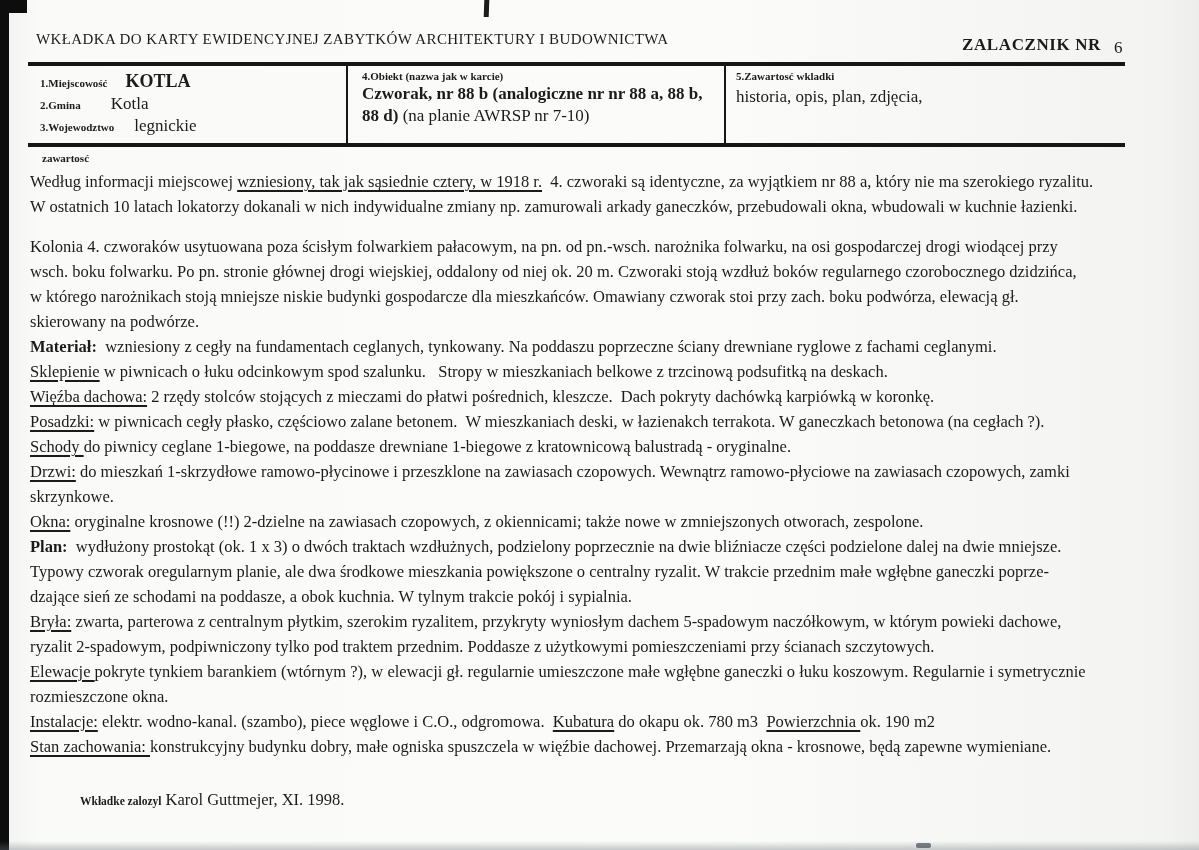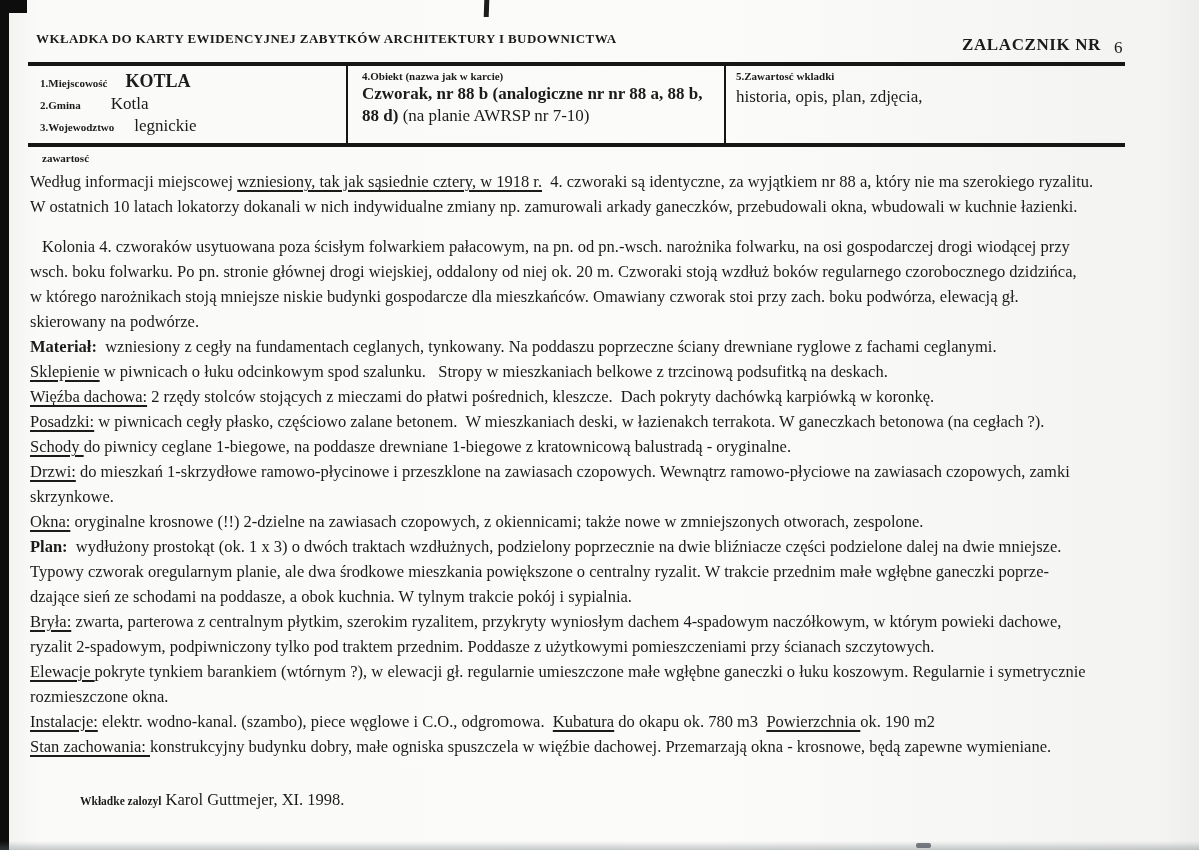--- a/index.html
+++ b/index.html
@@ -11,21 +11,21 @@
   }
   
   .edge-left   { position:absolute; left:0; top:0; width:9px; height:850px; background:#0d0d0d; }
   .corner-blob { position:absolute; left:0; top:0; width:27px; height:13px; background:#0d0d0d; }
   .top-dash    { position:absolute; left:484px; top:0; width:5px; height:17px; background:#1c1c1c; transform:rotate(2deg); }
   .bottom-band { position:absolute; left:0; bottom:0; width:100%; height:9px;
                  background:linear-gradient(180deg, rgba(0,0,0,0) 0%, rgba(110,118,124,0.38) 100%); }
   .bottom-mark { position:absolute; left:916px; bottom:2px; width:15px; height:5px; background:#4e565c; opacity:.75; border-radius:2px; }
 
   
-  .doc-title { position:absolute; left:36px; top:31px; font-size:13px; font-weight:bold; letter-spacing:.4px; white-space:nowrap; }
+  .doc-title { position:absolute; left:36px; top:31px; font-size:15px; font-weight:normal; letter-spacing:.4px; white-space:nowrap; }
   .attachment { position:absolute; left:962px; top:35px; white-space:nowrap; }
   .attachment .lbl { font-size:17px; font-weight:bold; letter-spacing:.6px;text-align:right; }
   .attachment .num { font-size:17px; margin-left:9px; position:relative; top:3px; }
 
   
   .hdr-table { position:absolute; left:28px; top:62px; width:1097px; height:85px;
                border-top:4px solid #161616; border-bottom:4px solid #161616;
                display:flex; box-sizing:border-box; }
   .col { box-sizing:border-box; }
   .col1 { width:320px; border-right:2px solid #161616; padding:5px 0 0 12px; }
@@ -39,21 +39,21 @@
   .col1 .r2 .v-reg { margin-left:26px; }
   .col1 .r3 .v-reg { margin-left:16px; }
   .obj-line { font-size:17px; font-weight:bold; white-space:nowrap; margin-top:2px; }
   .obj-line .plain { font-weight:normal; }
   .col3 .v-reg { display:block; margin-top:5px; }
 
   
   .content-label { position:absolute; left:42px; top:152px; font-size:11px; font-weight:bold; }
   .body-text { position:absolute; left:30px; top:169px; width:1158px; font-size:16.5px; }
   .line { white-space:pre; line-height:25px; overflow:hidden; }
-  .line.gap { margin-top:15px;margin-left:12px; }
+  .line.gap { margin-top:15px; }
   .line .b { font-weight:bold; }
   .line .u { text-decoration:underline; text-decoration-thickness:1.5px; text-underline-offset:3px; }
 
   
   .footer { position:absolute; left:80px; top:790px; white-space:nowrap; }
   .footer .lbl { font-size:11.5px; font-weight:bold; }
   .footer .val { font-size:16.5px; }
 </style>
 </head>
 <body>
@@ -112,21 +112,21 @@
       <div class="line"><span class="u">Sklepienie</span><span class="p"> w piwnicach o łuku odcinkowym spod szalunku.   Stropy w mieszkaniach belkowe z trzcinową podsufitką na deskach.</span></div>
       <div class="line"><span class="u">Więźba dachowa:</span><span class="p"> 2 rzędy stolców stojących z mieczami do płatwi pośrednich, kleszcze.  Dach pokryty dachówką karpiówką w koronkę.</span></div>
       <div class="line"><span class="u">Posadzki:</span><span class="p"> w piwnicach cegły płasko, częściowo zalane betonem.  W mieszkaniach deski, w łazienakch terrakota. W ganeczkach betonowa (na cegłach ?).</span></div>
       <div class="line"><span class="u">Schody </span><span class="p">do piwnicy ceglane 1-biegowe, na poddasze drewniane 1-biegowe z kratownicową balustradą - oryginalne.</span></div>
       <div class="line"><span class="u">Drzwi:</span><span class="p"> do mieszkań 1-skrzydłowe ramowo-płycinowe i przeszklone na zawiasach czopowych. Wewnątrz ramowo-płyciowe na zawiasach czopowych, zamki</span></div>
       <div class="line"><span class="p">skrzynkowe.</span></div>
       <div class="line"><span class="u">Okna:</span><span class="p"> oryginalne krosnowe (!!) 2-dzielne na zawiasach czopowych, z okiennicami; także nowe w zmniejszonych otworach, zespolone.</span></div>
       <div class="line"><span class="b">Plan:</span><span class="p">  wydłużony prostokąt (ok. 1 x 3) o dwóch traktach wzdłużnych, podzielony poprzecznie na dwie bliźniacze części podzielone dalej na dwie mniejsze.</span></div>
       <div class="line"><span class="p">Typowy czworak oregularnym planie, ale dwa środkowe mieszkania powiększone o centralny ryzalit. W trakcie przednim małe wgłębne ganeczki poprze-</span></div>
       <div class="line"><span class="p">dzające sień ze schodami na poddasze, a obok kuchnia. W tylnym trakcie pokój i sypialnia.</span></div>
-      <div class="line"><span class="u">Bryła:</span><span class="p"> zwarta, parterowa z centralnym płytkim, szerokim ryzalitem, przykryty wyniosłym dachem 4-spadowym naczółkowym, w którym powieki dachowe,</span></div>
+      <div class="line"><span class="u">Bryła:</span><span class="p"> zwarta, parterowa z centralnym płytkim, szerokim ryzalitem, przykryty wyniosłym dachem 5-spadowym naczółkowym, w którym powieki dachowe,</span></div>
       <div class="line"><span class="p">ryzalit 2-spadowym, podpiwniczony tylko pod traktem przednim. Poddasze z użytkowymi pomieszczeniami przy ścianach szczytowych.</span></div>
       <div class="line"><span class="u">Elewacje </span><span class="p">pokryte tynkiem barankiem (wtórnym ?), w elewacji gł. regularnie umieszczone małe wgłębne ganeczki o łuku koszowym. Regularnie i symetrycznie</span></div>
       <div class="line"><span class="p">rozmieszczone okna.</span></div>
       <div class="line"><span class="u">Instalacje:</span><span class="p"> elektr. wodno-kanal. (szambo), piece węglowe i C.O., odgromowa.  </span><span class="u">Kubatura</span><span class="p"> do okapu ok. 780 m3  </span><span class="u">Powierzchnia </span><span class="p">ok. 190 m2</span></div>
       <div class="line"><span class="u">Stan zachowania: </span><span class="p">konstrukcyjny budynku dobry, małe ogniska spuszczela w więźbie dachowej. Przemarzają okna - krosnowe, będą zapewne wymieniane.</span></div>
     </div>
 
   <div class="footer">
     <span class="lbl">Wkładke zalozyl</span>
     <span class="val">Karol Guttmejer, XI. 1998.</span>

